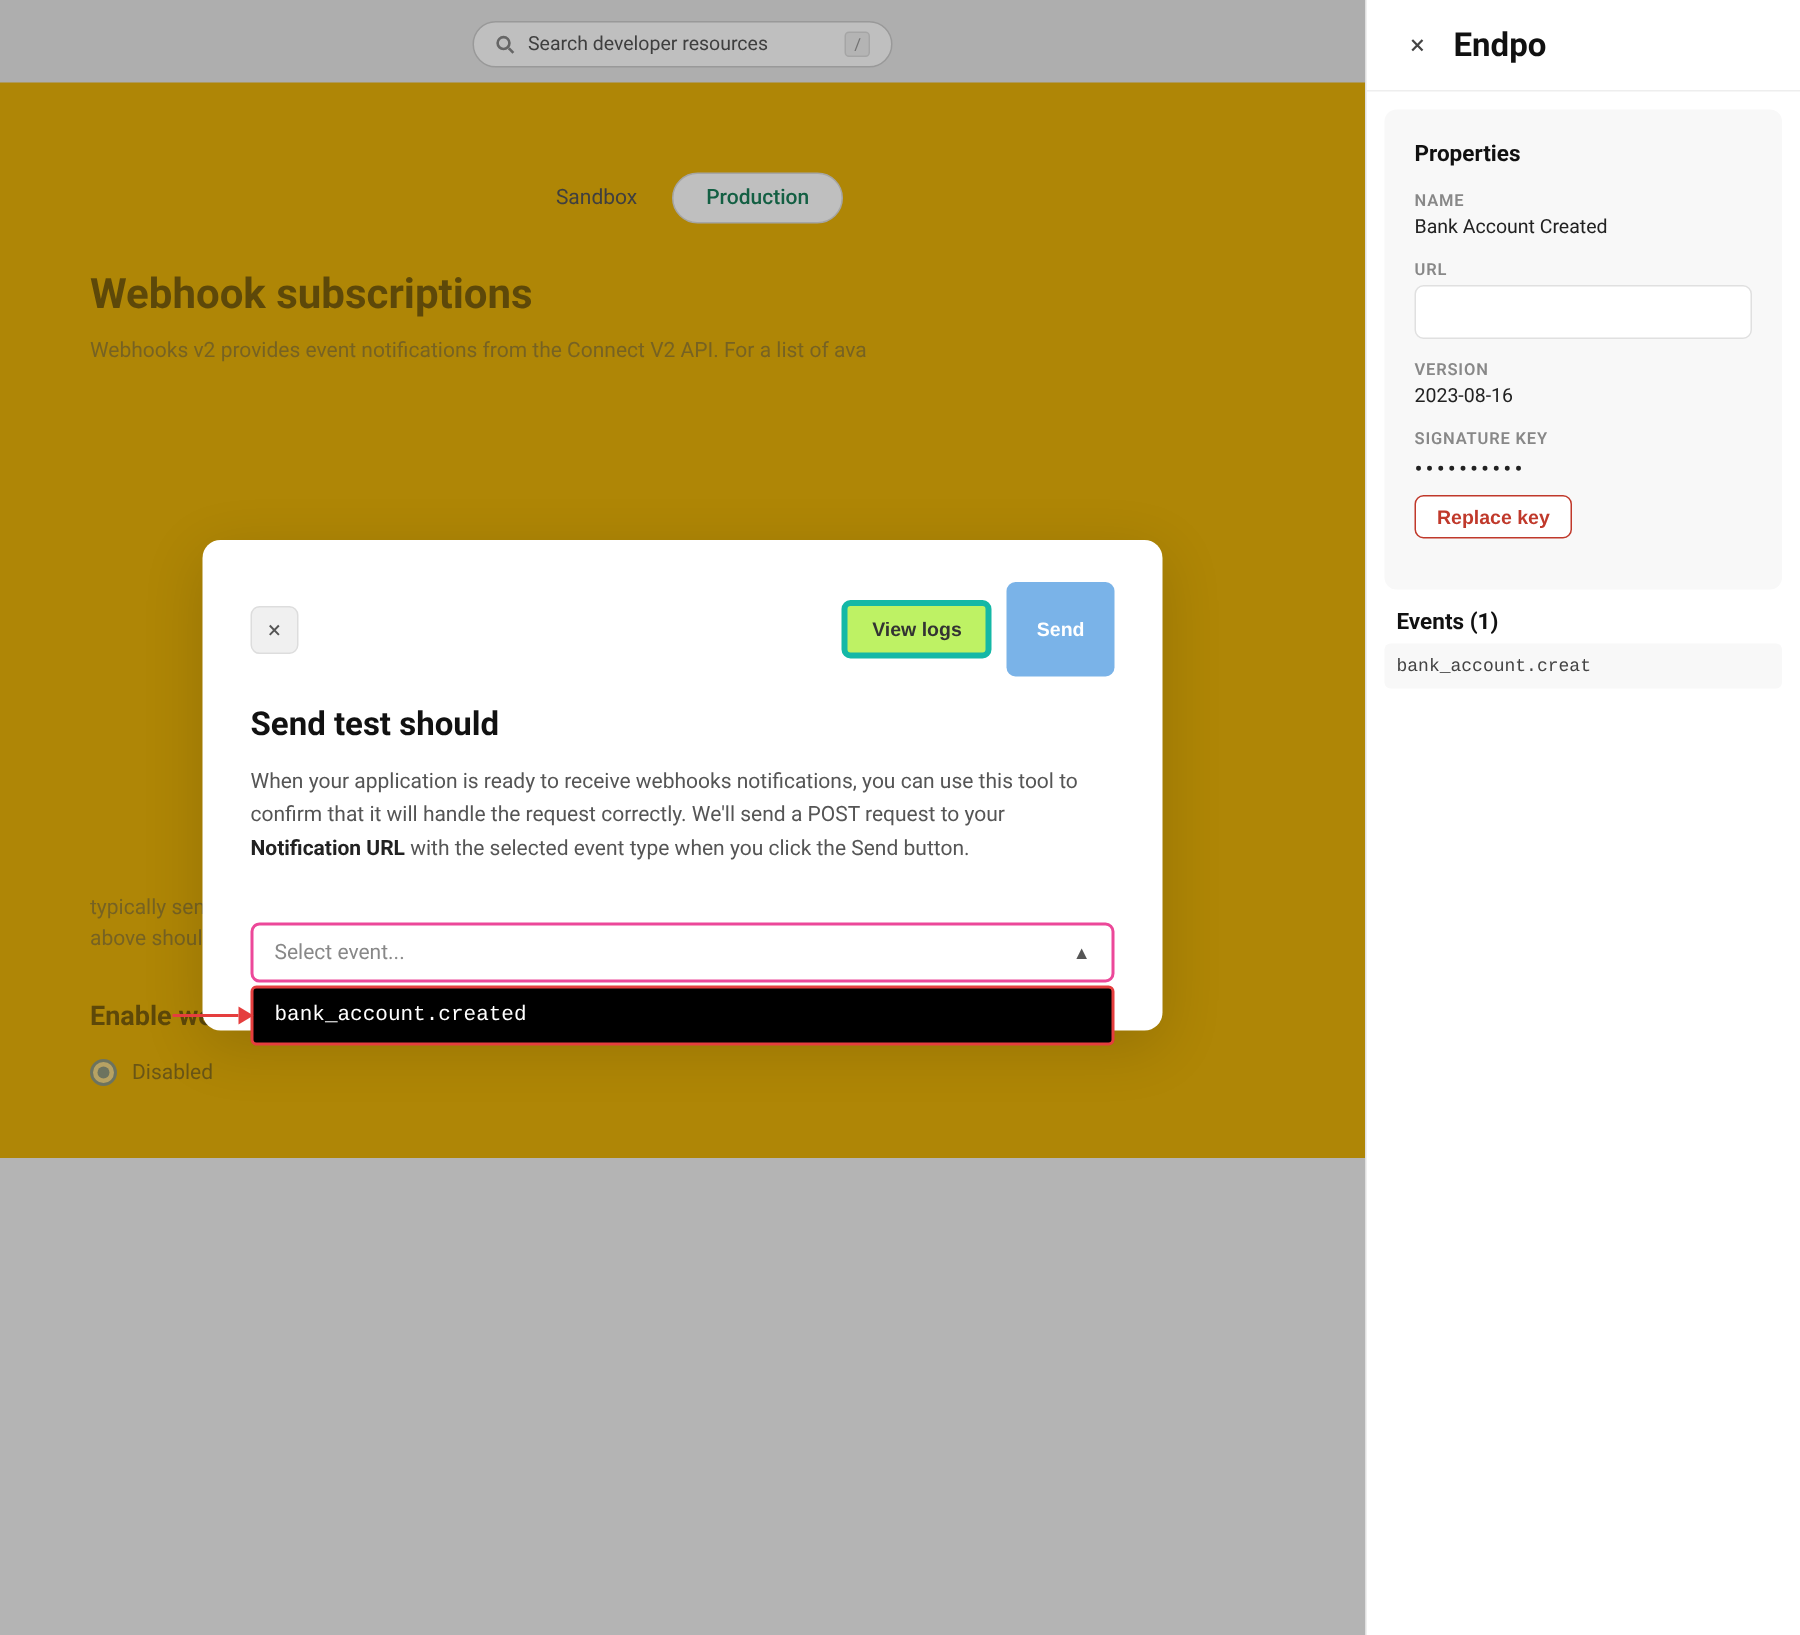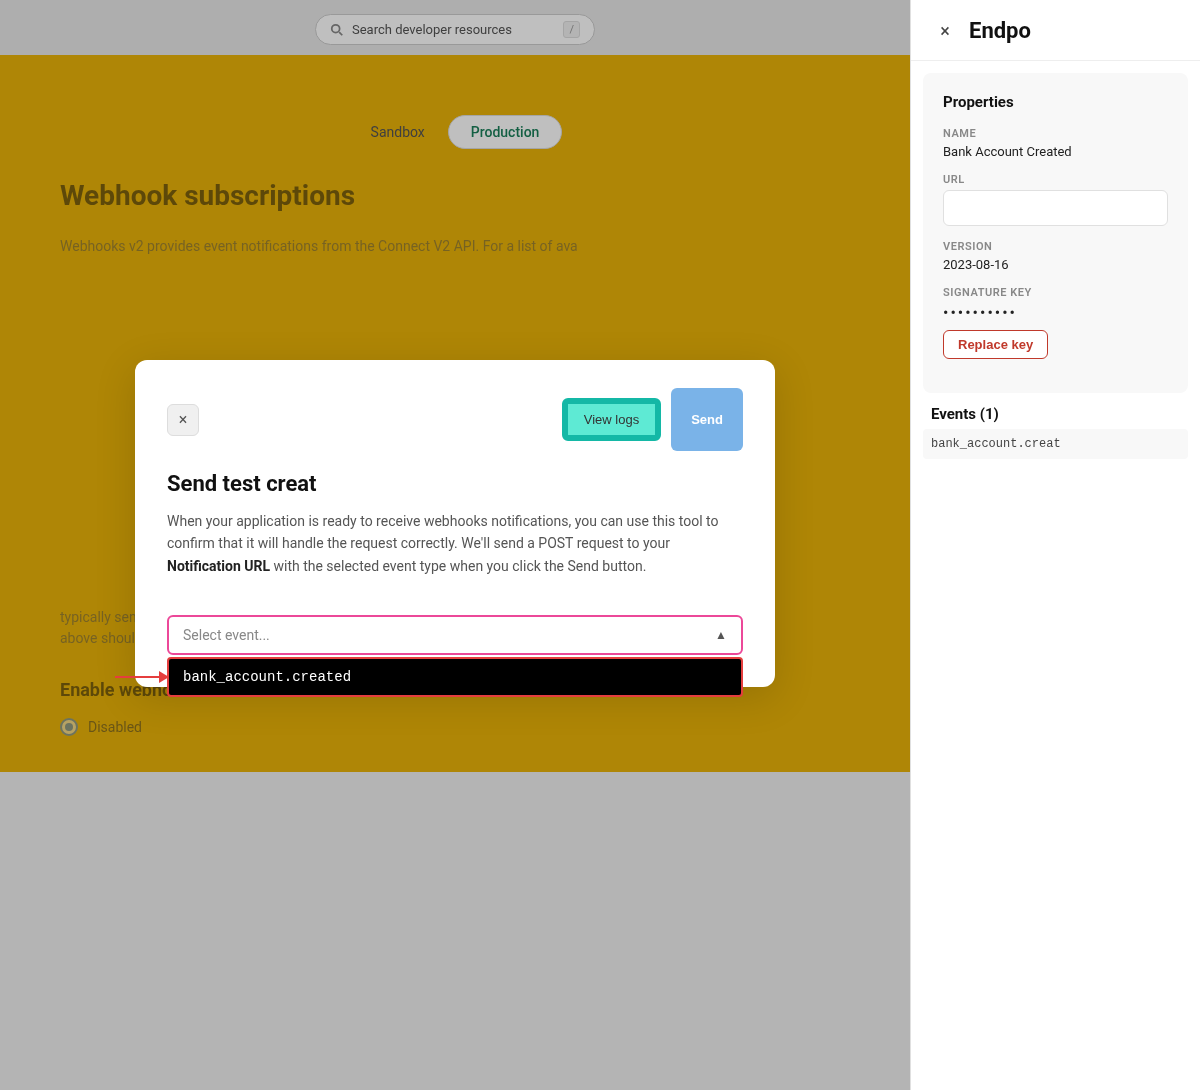--- a/index.html
+++ b/index.html
@@ -85,21 +85,21 @@
 
     
     .page-content {
       padding: 30px 60px 0;
       filter: blur(0px);
     }
     .page-title {
       font-size: 28px;
       font-weight: 700;
       color: #111;
-      margin-bottom: 24px;
+      margin-bottom: 12px;
     }
     .page-desc {
       font-size: 14px;
       color: #555;
       line-height: 1.5;
       max-width: 600px;
     }
 
     
     .bottom-content {
@@ -288,27 +288,27 @@
       font-size: 16px;
       color: #555;
     }
     .modal-actions {
       display: flex;
       gap: 10px;
       align-items: center;
     }
     .view-logs-btn {
       padding: 8px 16px;
-      border: 6px solid #14b8a6;
+      border: 4px solid #14b8a6;
       border-radius: 6px;
-      background: #5eead4;
+      background: #bef264;
       font-size: 13px;
       color: #333;
       cursor: pointer;
-      font-weight: 400;
+      font-weight: 700;
     }
     .send-btn {
       padding: 24px 20px;
       border: none;
       border-radius: 6px;
       background: #7ab3e8;
       font-size: 13px;
       color: white;
       cursor: pointer;
       font-weight: 600;
@@ -440,21 +440,21 @@
     <div class="modal-header">
       <div class="modal-close-btn">
         <span>×</span>
       </div>
       <div class="modal-actions">
         <button class="view-logs-btn">View logs</button>
         <button class="send-btn">Send</button>
       </div>
     </div>
 
-    <div class="modal-title">Send test creat</div>
+    <div class="modal-title">Send test should</div>
 
     <div class="modal-desc">
       <span>When your application is ready to receive webhooks notifications, you can use this tool to confirm that it will handle the request correctly. We'll send a POST request to your</span>
       <span class="notification-url">Notification URL</span>
       <span>with the selected event type when you click the Send button.</span>
     </div>
 
     <div class="dropdown-container">
       <div class="dropdown-trigger">
         <span>Select event...</span>

